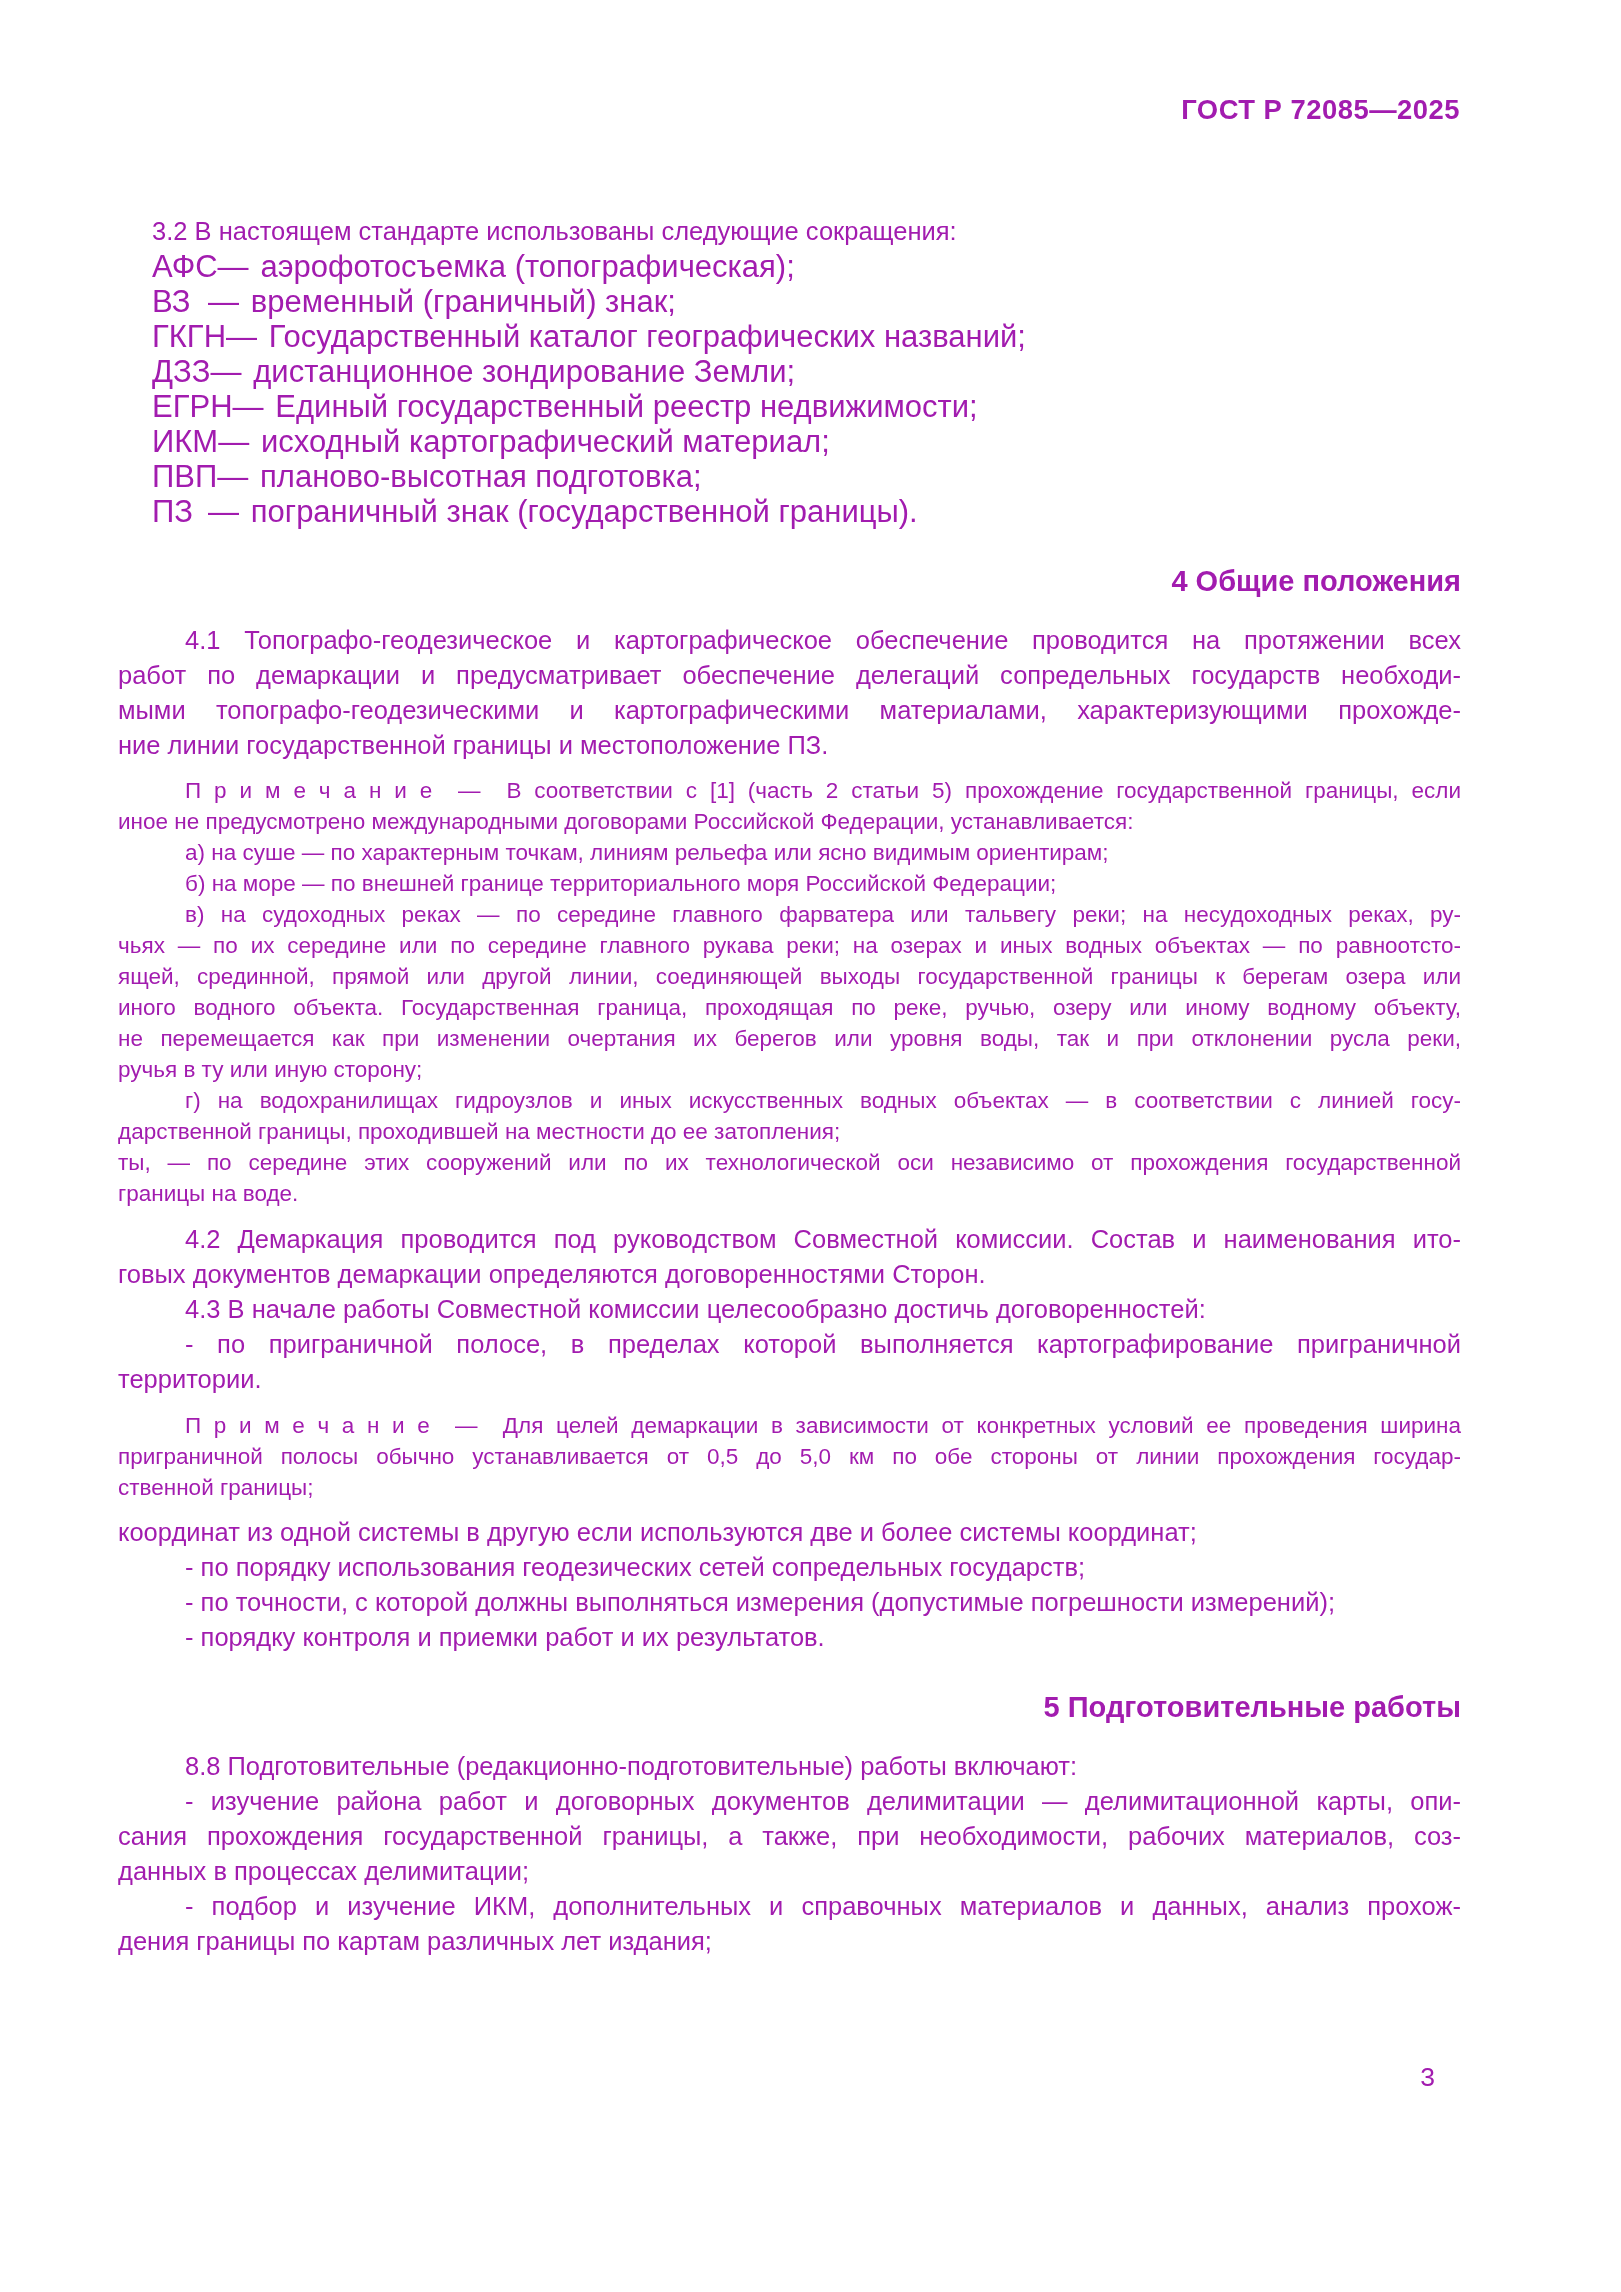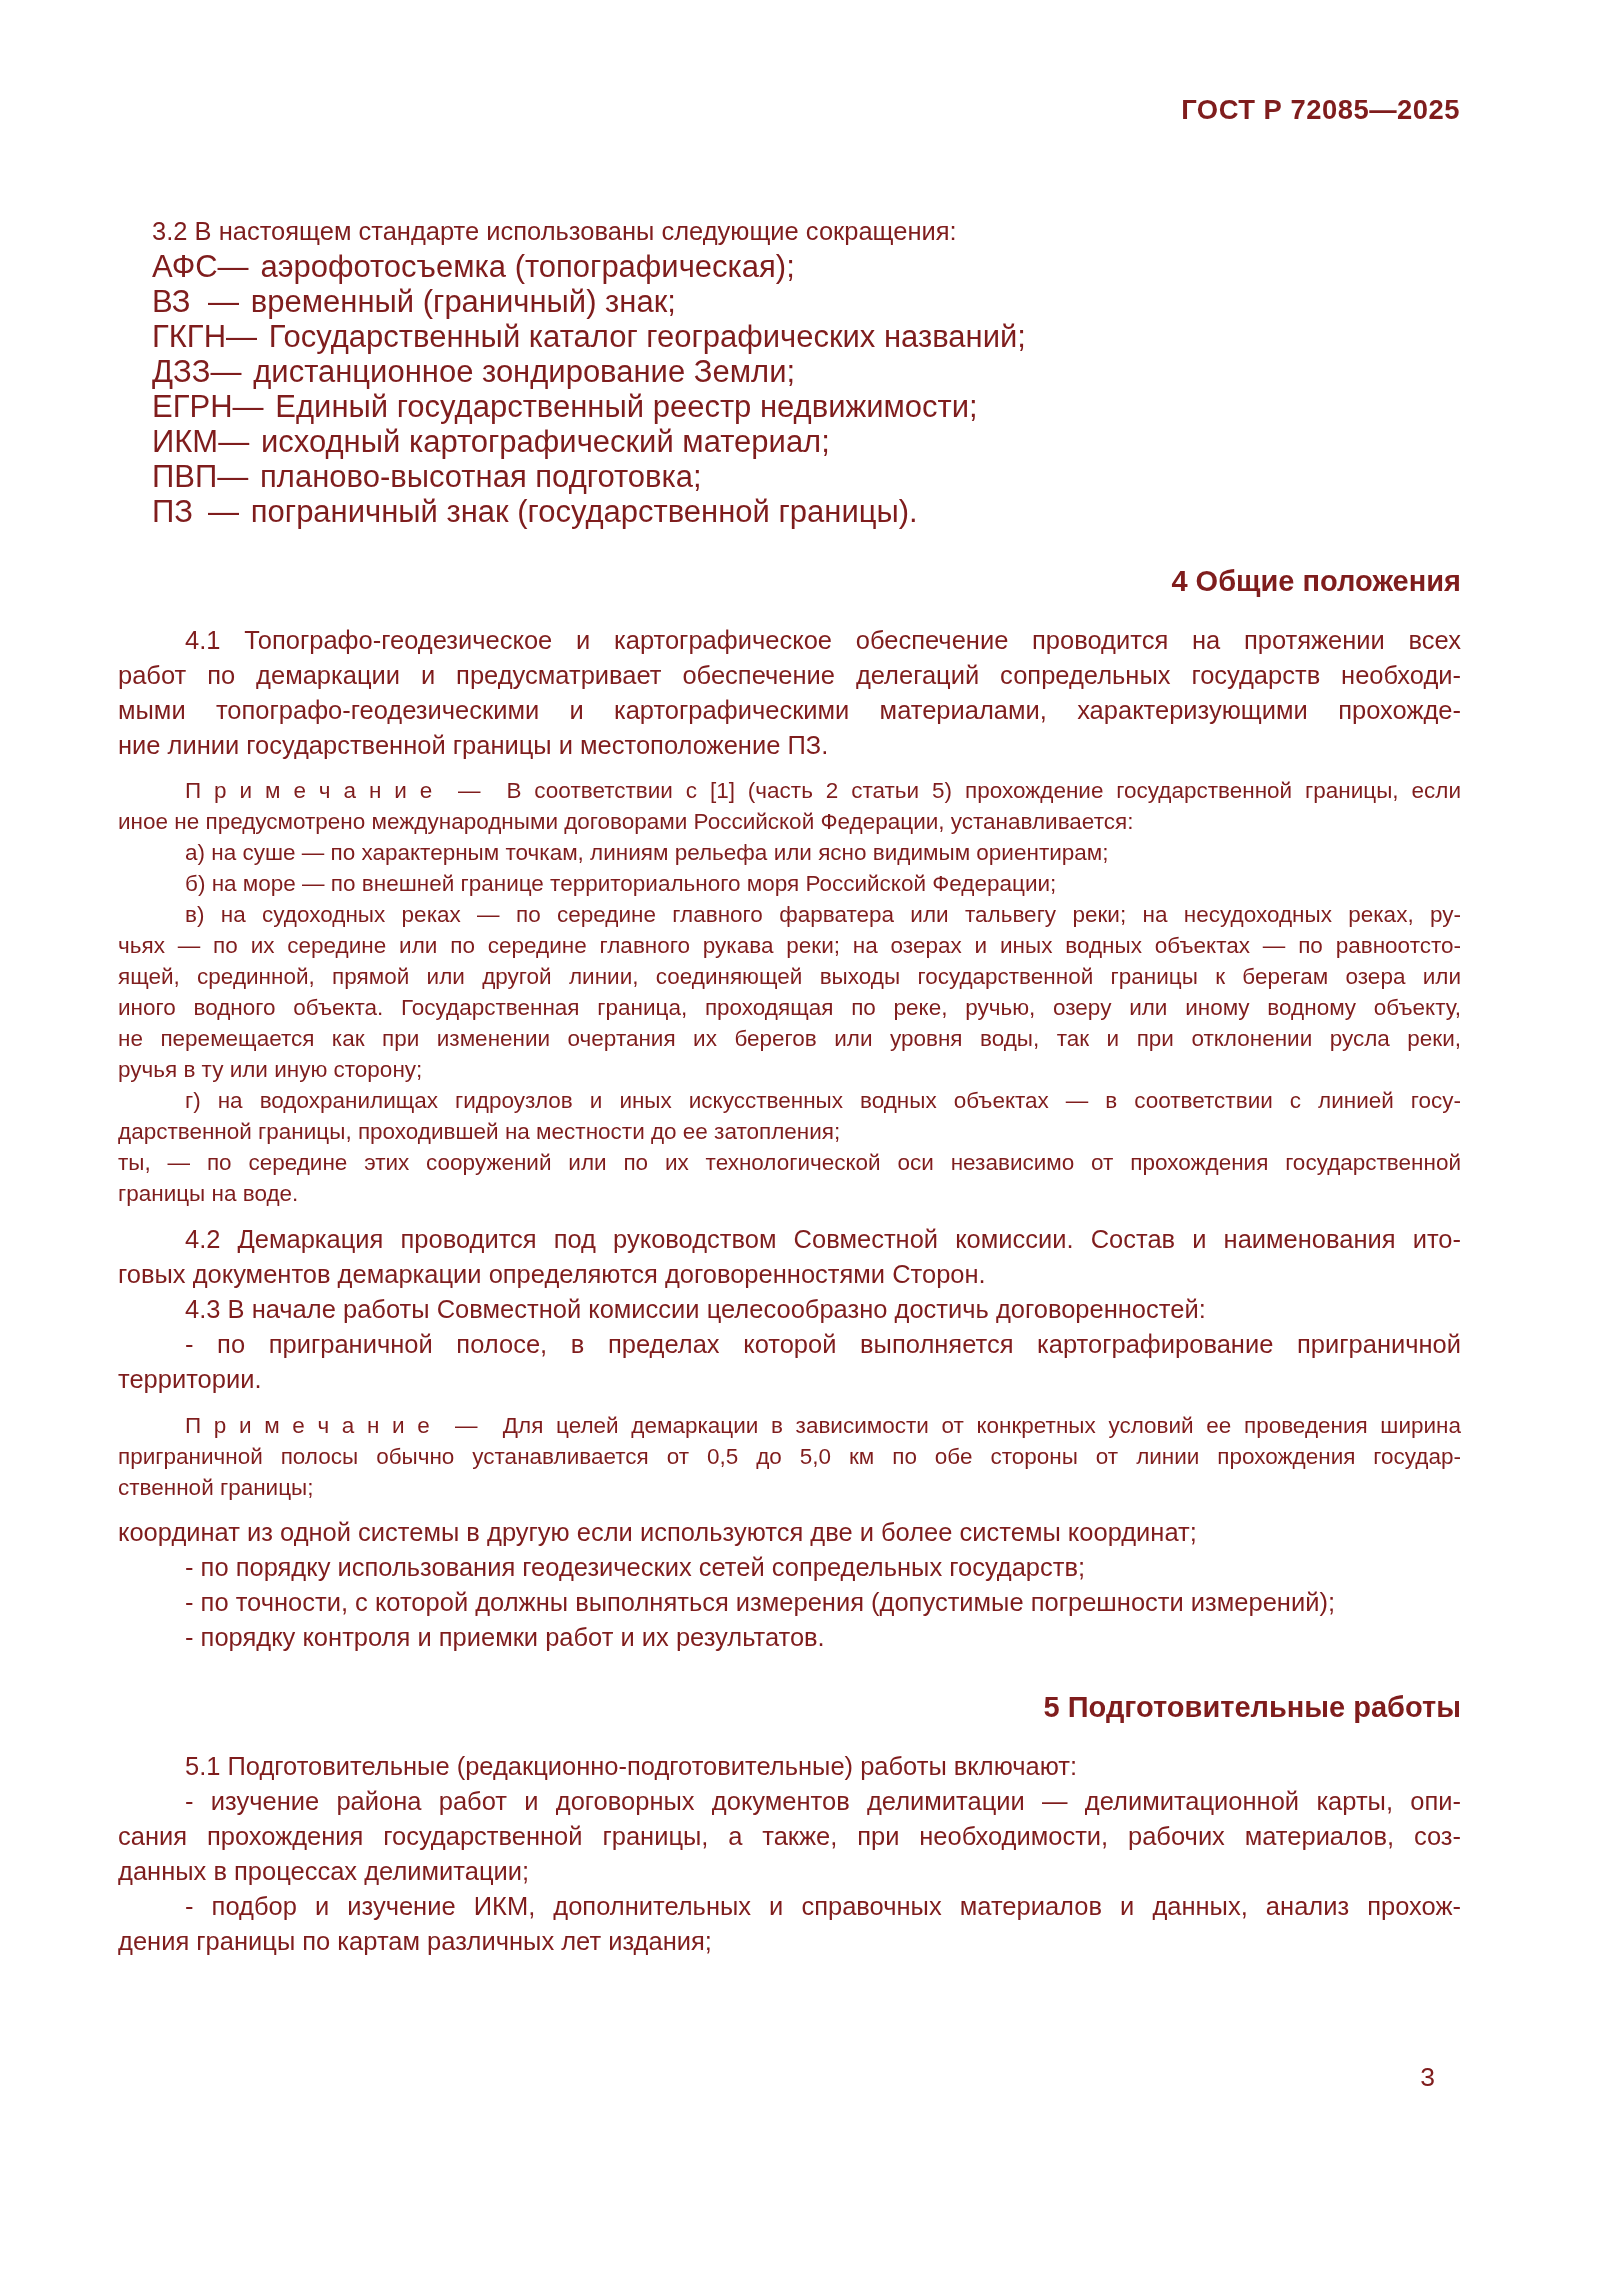--- a/index.html
+++ b/index.html
@@ -6,21 +6,21 @@
     margin: 0;
     padding: 0;
     background: #ffffff;
   }
   .page {
     position: relative;
     width: 1621px;
     height: 2293px;
     background: #ffffff;
     font-family: "Liberation Sans", "DejaVu Sans", sans-serif;
-    color: #7f1d1d;
+    color: #a21caf;
     overflow: hidden;
   }
   .doc-header {
     position: absolute;
     top: 94px;
     left: 118px;
     right: 161px;
     text-align: right;
   }
   .doc-code {
@@ -134,21 +134,21 @@
         <div class="line">ственной границы;</div>
       </div>
       <div class="b-para body">
         <div class="line">координат из одной системы в другую если используются две и более системы координат;</div>
         <div class="line indent">- по порядку использования геодезических сетей сопредельных государств;</div>
         <div class="line indent">- по точности, с которой должны выполняться измерения (допустимые погрешности измерений);</div>
         <div class="line indent">- порядку контроля и приемки работ и их результатов.</div>
       </div>
       <div class="b-heading big-gap">5 Подготовительные работы</div>
       <div class="b-para body">
-        <div class="line indent">5.1 Подготовительные (редакционно-подготовительные) работы включают:</div>
+        <div class="line indent">8.8 Подготовительные (редакционно-подготовительные) работы включают:</div>
         <div class="line indent just">- изучение района работ и договорных документов делимитации — делимитационной карты, опи-</div>
         <div class="line just">сания прохождения государственной границы, а также, при необходимости, рабочих материалов, соз-</div>
         <div class="line">данных в процессах делимитации;</div>
         <div class="line indent just">- подбор и изучение ИКМ, дополнительных и справочных материалов и данных, анализ прохож-</div>
         <div class="line">дения границы по картам различных лет издания;</div>
       </div>
     </div>
   <div class="page-number">3</div>
 </div>
 

